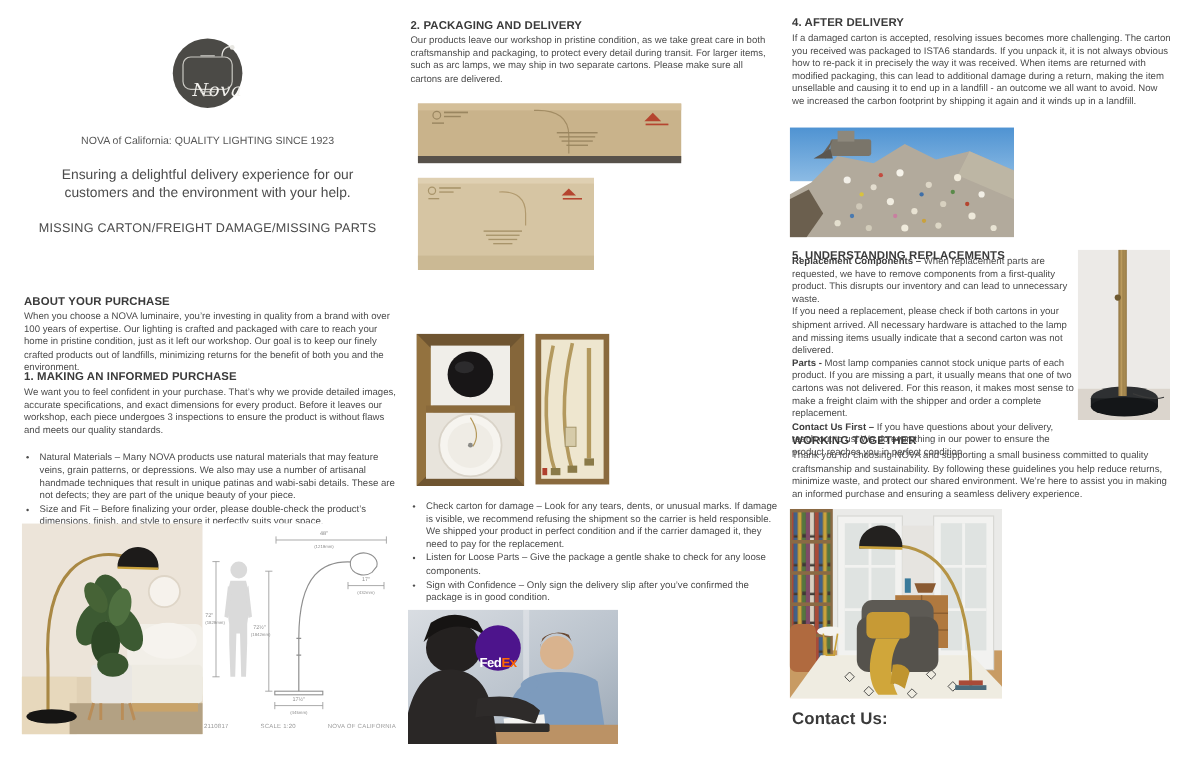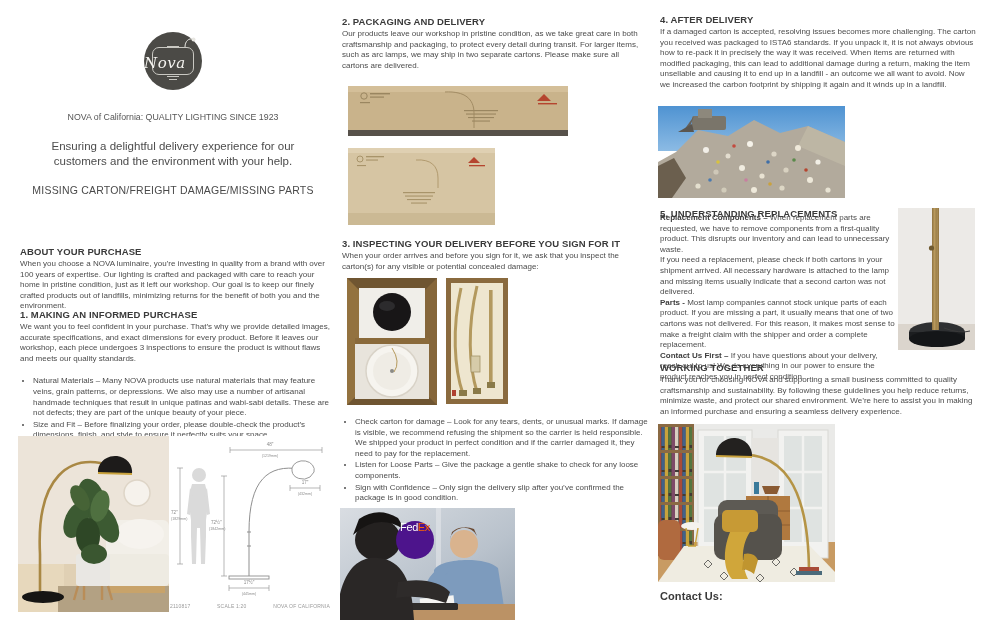--- a/index.html
+++ b/index.html
@@ -10,39 +10,39 @@
   .h{font-weight:bold;font-size:9.5px;color:#3a3a3a;letter-spacing:.1px}
   .b{font-size:8px;line-height:10.6px;color:#4c4c4c}
   .bullets{list-style:disc;padding-left:13px}
   .bullets li{margin-bottom:1px}
   .center{text-align:center}
   .lead{font-weight:bold;color:#3d3d3d}
 
   
   .logo{width:58px;height:58px;border-radius:50%;background:#4b4a46;margin:0 auto;position:relative}
   .logo-frame{position:absolute;left:8px;top:15px;right:8px;bottom:15px;border:1px solid #c9c8c2;border-radius:7px}
-  .logo-word{position:absolute;width:100%;top:22px;font-family:"DejaVu Serif",serif;font-style:italic;
-             font-size:15px;color:#f4f3ef;text-align:left;letter-spacing:.5px}
+  .logo-word{position:absolute;width:100%;top:34px;font-family:"DejaVu Serif",serif;font-style:italic;
+             font-size:15px;color:#f4f3ef;text-align:right;letter-spacing:.5px}
   .logo-tick{position:absolute;left:50%;width:12px;height:1px;background:#c9c8c2;transform:translateX(-50%)}
   .logo-doodle{position:absolute;right:6px;top:4px}
   .tagline{font-size:8.8px;color:#565656}
   .title{font-size:17px;font-weight:bold;color:#3b3b3b}
   .subtitle{font-size:11.5px;line-height:15px;color:#4c4c4c}
   .topics{font-size:10.5px;color:#4a4a4a;letter-spacing:.2px}
 
   
   .ph{position:absolute;overflow:hidden}
   .ph svg{display:block}
 
   .carton1{left:348px;top:86px;width:220px;height:54px}
   .carton2{left:348px;top:148px;width:147px;height:77px}
 
   .fedex-badge{position:absolute;left:56px;top:13px;width:38px;height:38px;border-radius:50%;
-               background:#4d148c;display:flex;align-items:flex-start;justify-content:center;
-               font-weight:normal;font-size:11px;letter-spacing:-.4px}
+               background:#4d148c;display:flex;align-items:flex-end;justify-content:center;
+               font-weight:bold;font-size:11px;letter-spacing:-.4px}
   .fedex-badge .fed{color:#ffffff}
   .fedex-badge .ex{color:#ff6600}
 
   .dimfooter{display:flex;justify-content:space-between;font-size:5px;color:#9a9a9a;letter-spacing:.2px}
   .dimlabel{font-size:4.6px;fill:#8d8d8d}
   .dimline{stroke:#9a9a9a;stroke-width:.7;fill:none}
   .drawline{stroke:#8f8f8f;stroke-width:1;fill:none}
 </style>
 </head>
 <body>
@@ -195,24 +195,20 @@
         <rect x="59" y="51" width="24" height="1.1"></rect>
           <rect x="63" y="54.5" width="16" height="1.1"></rect>
       </g>
       <g fill="#b5452f">
         <path d="M126,9 l6,6 -12,0 z"></path>
           <rect x="121" y="17" width="16" height="1.3"></rect>
       </g>
     </svg>
   </div>
 
-  <div class="abs" style="left:342px;top:238px;width:306px">
-    <div class="h">3. INSPECTING YOUR DELIVERY BEFORE YOU SIGN FOR IT</div>
-    <div class="b" style="margin-top:2px">When your order arrives and before you sign for it, we ask that you inspect the carton(s) for any visible or potential concealed damage:</div>
-  </div>
 
   <div class="ph" style="left:347px;top:278px;width:90px;height:127px">
     <svg width="90" height="127" viewBox="0 0 90 127">
       <rect width="90" height="127" fill="#6f5531"></rect>
       <path d="M0,0 L14,14 L14,113 L0,127 z" fill="#93723f"></path>
       <path d="M90,0 L76,14 L76,113 L90,127 z" fill="#85663a"></path>
       <rect x="12" y="10" width="66" height="50" fill="#f0eee9"></rect>
       <circle cx="45" cy="34" r="19" fill="#181617"></circle>
       <ellipse cx="40" cy="28" rx="8" ry="5" fill="#3a3a3c" opacity=".6"></ellipse>
       <rect x="8" y="60" width="74" height="6" fill="#8a6a3b"></rect>
@@ -426,16 +422,16 @@
 
       <path d="M151,150 C151,58 122,28 80,31" stroke="#b59445" stroke-width="2.6" fill="none"></path>
       <path d="M58,30 a18,17 0 0 1 36,2 l-36,1 z" fill="#23211f"></path>
       <path d="M58,32 l36,1" stroke="#c9a23c" stroke-width="2.2"></path>
       <rect x="138" y="147" width="26" height="4" fill="#4a6a7a"></rect>
       <rect x="141" y="143" width="20" height="4" fill="#a84b38"></rect>
     </svg>
   </div>
 
   <div class="abs" style="left:660px;top:590px;width:325px">
-    <div class="h" style="font-size:11px">Contact Us:</div>
+    <div class="h" style="font-size:14px">Contact Us:</div>
   </div>
 
 </div>
 
 </body></html>

